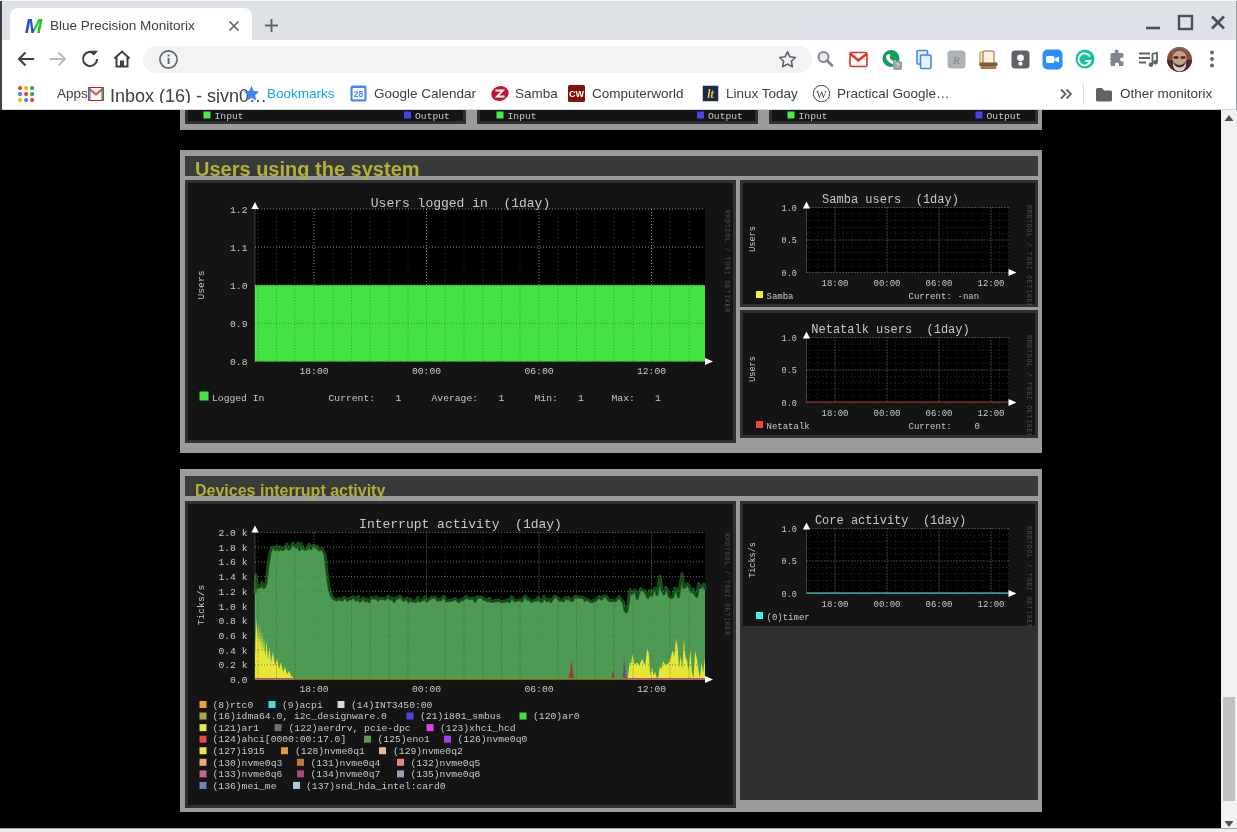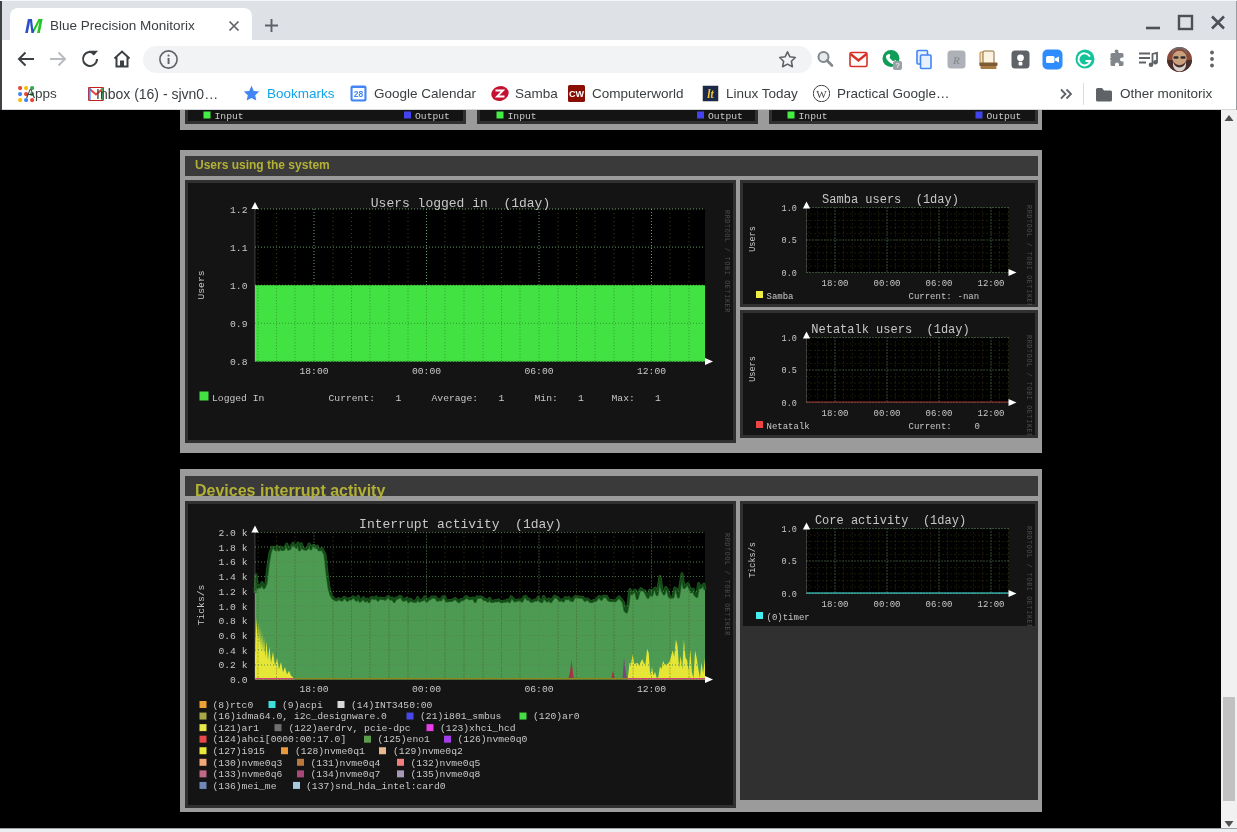--- a/index.html
+++ b/index.html
@@ -135,28 +135,28 @@
       <rect x="0" y="0" width="4.2" height="4.2" rx="2.1" fill="#ea4335"></rect>
       <rect x="6" y="0" width="4.2" height="4.2" rx="2.1" fill="#fbbc04"></rect>
       <rect x="12" y="0" width="4.2" height="4.2" rx="2.1" fill="#34a853"></rect>
       <rect x="0" y="6" width="4.2" height="4.2" rx="2.1" fill="#4285f4"></rect>
       <rect x="6" y="6" width="4.2" height="4.2" rx="2.1" fill="#ea4335"></rect>
       <rect x="12" y="6" width="4.2" height="4.2" rx="2.1" fill="#34a853"></rect>
       <rect x="0" y="12" width="4.2" height="4.2" rx="2.1" fill="#fbbc04"></rect>
       <rect x="6" y="12" width="4.2" height="4.2" rx="2.1" fill="#4285f4"></rect>
       <rect x="12" y="12" width="4.2" height="4.2" rx="2.1" fill="#ea4335"></rect>
     </svg>
-<div class="abs" style="left:26px;top:86px;height:17px;font-size:13.5px;color:#3c4043;white-space:nowrap;overflow:hidden;">Apps</div>
+<div class="abs" style="left:57px;top:86px;height:17px;font-size:13.5px;color:#3c4043;white-space:nowrap;overflow:hidden;">Apps</div>
 <svg class="abs" style="left:88px;top:87px" width="16" height="14" viewBox="0 0 16 14">
 <rect x="0.5" y="0.5" width="15" height="13" rx="1.2" fill="#ffffff" stroke="#c5221f" stroke-width="1.2"></rect>
 <path d="M1 1.5 L8 7.5 L15 1.5" fill="none" stroke="#ea4335" stroke-width="2"></path>
 <rect x="0.7" y="1" width="2" height="12" fill="#4285f4" opacity="0.9"></rect>
 <rect x="13.3" y="1" width="2" height="12" fill="#34a853" opacity="0.9"></rect>
     </svg>
-<div class="abs" style="left:96px;top:86px;height:17px;font-size:14px;color:#3c4043;white-space:nowrap;overflow:hidden;">Inbox (16) - sjvn0…</div>
+<div class="abs" style="left:110px;top:86px;height:17px;font-size:18px;color:#3c4043;white-space:nowrap;overflow:hidden;">Inbox (16) - sjvn0…</div>
 <svg class="abs" style="left:243px;top:85px" width="17" height="17" viewBox="0 0 17 17">
 <path d="M8.5 0.8 L10.8 5.9 L16.2 6.5 L12.2 10.2 L13.3 15.6 L8.5 12.9 L3.7 15.6 L4.8 10.2 L0.8 6.5 L6.2 5.9 Z" fill="#4285f4"></path>
     </svg>
 <div class="abs" style="left:267px;top:86px;height:17px;font-size:13.5px;color:#0ea5e9;white-space:nowrap;overflow:hidden;text-align:center;">Bookmarks</div>
 <svg class="abs" style="left:350px;top:85px" width="17" height="17" viewBox="0 0 17 17">
 <rect x="0.5" y="0.5" width="16" height="16" rx="2" fill="#4285f4"></rect>
 <rect x="2.6" y="3" width="11.8" height="11.4" fill="#ffffff"></rect>
 <text x="8.5" y="12" text-anchor="middle" font-size="8.5" fill="#4285f4" font-family="&quot;Liberation Sans&quot;, sans-serif" font-weight="bold">28</text>
     </svg>
 <div class="abs" style="left:374px;top:86px;height:17px;font-size:13.5px;color:#3c4043;white-space:nowrap;overflow:hidden;">Google Calendar</div>
@@ -208,21 +208,21 @@
       <text x="327.5" y="8.5" font-family="&quot;Liberation Mono&quot;, monospace" font-size="9.7" fill="#c8c8c8">Input</text>
       <rect x="517" y="1.5" width="7" height="7" fill="#4444EE"></rect>
       <text x="528" y="8.5" font-family="&quot;Liberation Mono&quot;, monospace" font-size="9.7" fill="#c8c8c8">Output</text>
       <rect x="607.5" y="1.5" width="7" height="7" fill="#44EE44"></rect>
       <text x="618.5" y="8.5" font-family="&quot;Liberation Mono&quot;, monospace" font-size="9.7" fill="#c8c8c8">Input</text>
       <rect x="795.5" y="1.5" width="7" height="7" fill="#4444EE"></rect>
       <text x="806.5" y="8.5" font-family="&quot;Liberation Mono&quot;, monospace" font-size="9.7" fill="#c8c8c8">Output</text>
     </svg>
 <div class="abs" style="left:180px;top:150px;width:862px;height:303px;background:#9b9b9b;"></div>
 <div class="abs" style="left:184.5px;top:155.5px;width:853px;height:20.5px;background:#3a3a3a;"></div>
-<div class="abs" style="left:195px;top:157.5px;height:17px;font-size:12px;font-weight:bold;color:#b3b135;white-space:nowrap;">Users using the system</div>
+<div class="abs" style="left:195px;top:157.5px;height:17px;font-size:20px;font-weight:bold;color:#b3b135;white-space:nowrap;">Users using the system</div>
 <div class="abs" style="left:184.5px;top:180px;width:551px;height:263px;background:#303030;"></div>
 <div class="abs" style="left:187.5px;top:183px;width:545px;height:257px;background:#141414;"></div>
 <div class="abs" style="left:739.5px;top:180px;width:298px;height:126.5px;background:#303030;"></div>
 <div class="abs" style="left:742.5px;top:183px;width:292px;height:120.5px;background:#141414;"></div>
 <div class="abs" style="left:739.5px;top:309.5px;width:298px;height:128px;background:#303030;"></div>
 <div class="abs" style="left:742.5px;top:312.5px;width:292px;height:122px;background:#141414;"></div>
 <div class="abs" style="left:180px;top:469px;width:862px;height:343px;background:#9b9b9b;"></div>
 <div class="abs" style="left:184.5px;top:475.5px;width:853px;height:20.5px;background:#3a3a3a;"></div>
 <div class="abs" style="left:195px;top:482px;height:17px;font-size:16px;font-weight:bold;color:#b3b135;white-space:nowrap;">Devices interrupt activity</div>
 <div class="abs" style="left:184.5px;top:500.5px;width:551px;height:307px;background:#303030;"></div>

